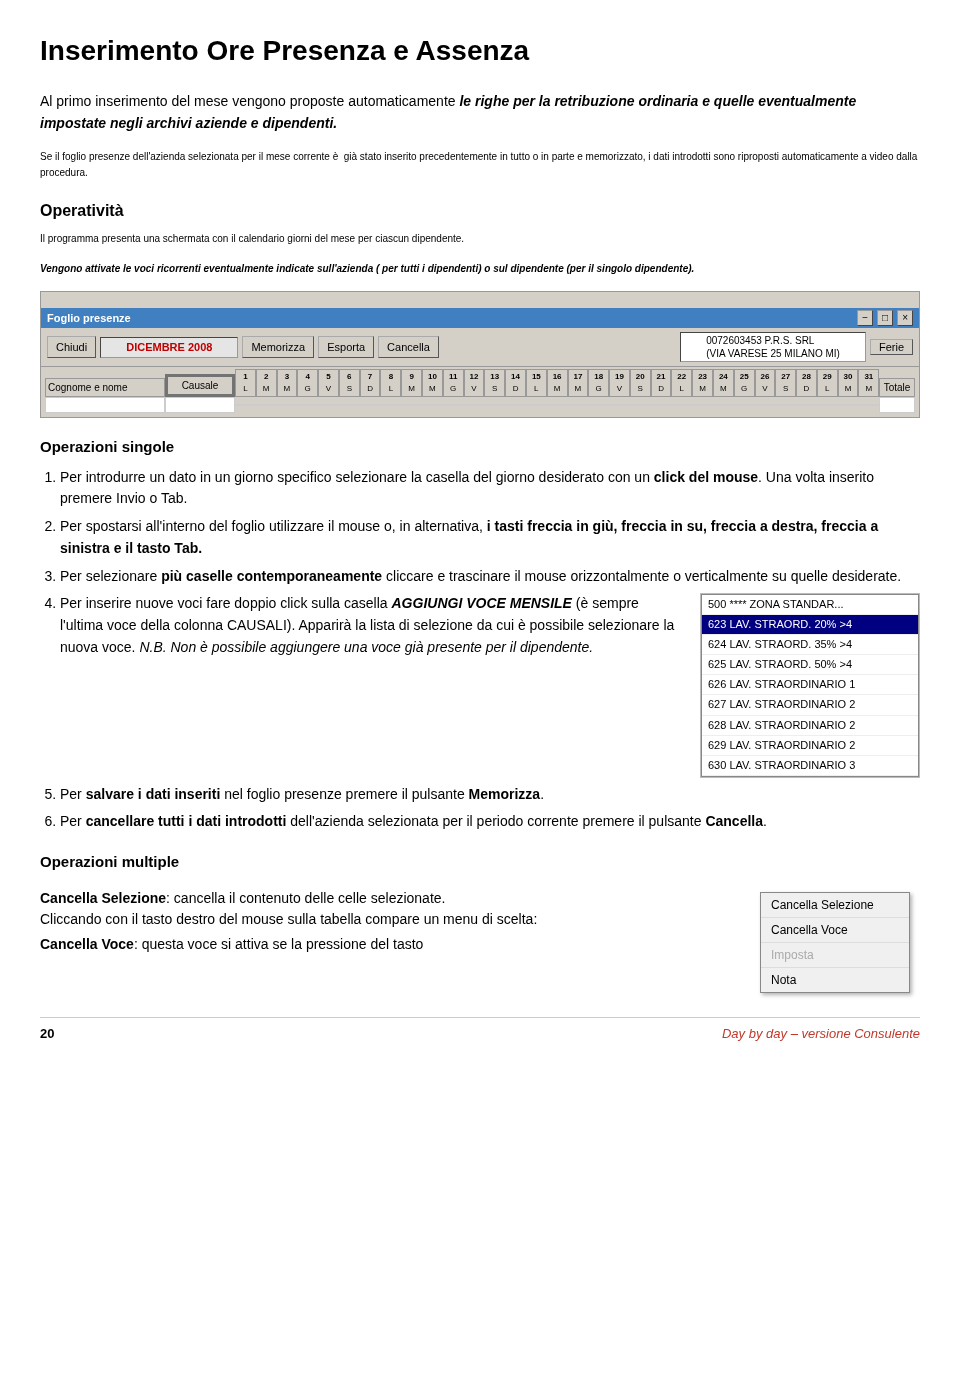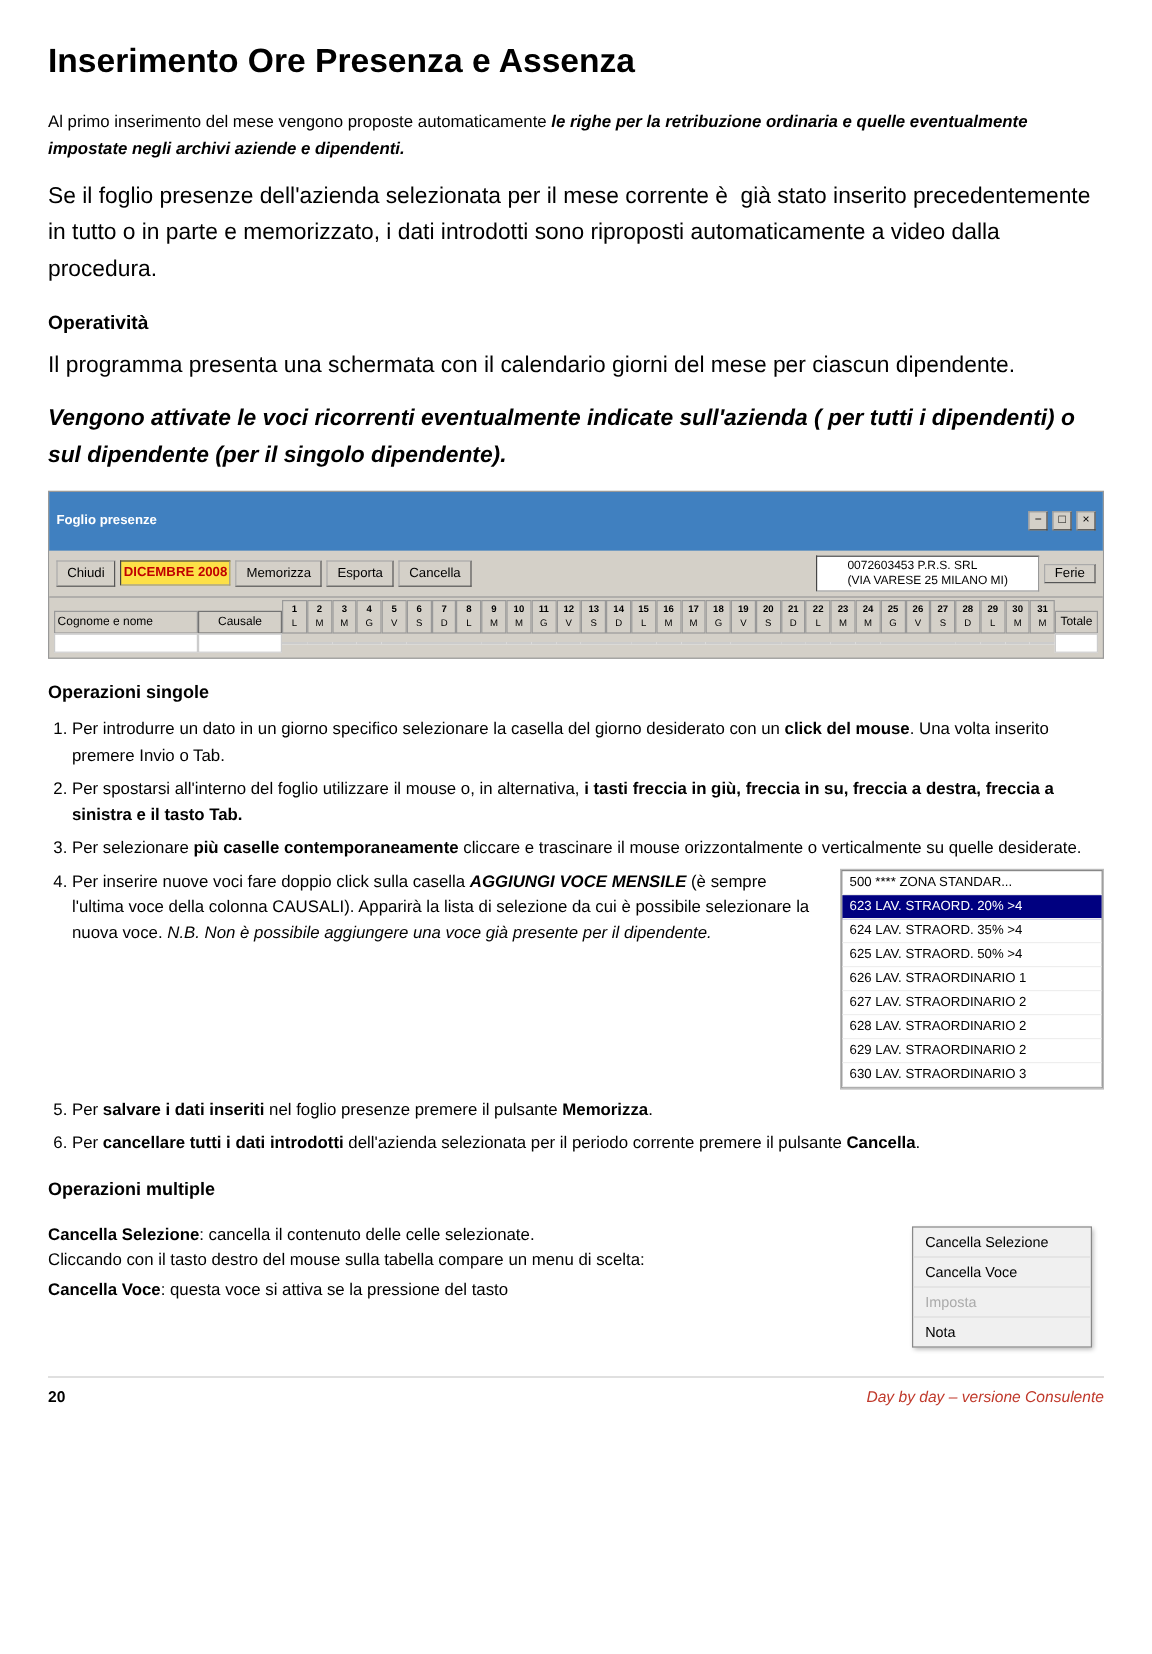--- a/index.html
+++ b/index.html
@@ -23,21 +23,21 @@
       margin-bottom: 14px;
       line-height: 1.6;
     }
     .intro-text em, .section-text em {
       font-style: italic;
     }
     .intro-text strong, .section-text strong {
       font-weight: bold;
     }
     .section-text {
-      font-size: 19px;
+      font-size: 10px;
       margin-bottom: 14px;
       line-height: 1.6;
     }
     .section-heading {
       font-size: 16px;
       font-weight: bold;
       margin-top: 18px;
       margin-bottom: 8px;
     }
     .bold-italic {
@@ -48,26 +48,27 @@
     .foglio-container {
       border: 1px solid #999;
       margin: 14px 0 18px 0;
       font-size: 11px;
       background: #d4d0c8;
       width: 100%;
     }
     .foglio-titlebar {
       background: #4080c0;
       color: white;
-      padding: 16px 6px;
+      padding: 2px 6px;
       font-size: 11px;
       font-weight: bold;
       display: flex;
       justify-content: space-between;
       align-items: center;
+      margin-top: 16px;
     }
     .foglio-titlebar-right {
       display: flex;
       gap: 4px;
     }
     .tb-btn {
       background: #d4d0c8;
       border: 1px outset #999;
       font-size: 10px;
       padding: 0 4px;
@@ -90,23 +91,23 @@
       border: 1px outset #aaa;
       font-size: 11px;
       padding: 4px 8px;
       cursor: pointer;
       color: #000;
       display: flex;
       align-items: center;
       gap: 3px;
     }
     .month-label {
-      background: #fde047;
+      background: #e5e5e5;
       border: 1px inset #999;
-      padding: 1px 2px;
+      padding: 1px 25px;
       font-size: 11px;
       font-weight: bold;
       color: #c00000;
     }
     .company-box {
       border: 1px inset #999;
       background: #fff;
       padding: 1px 25px;
       font-size: 10px;
       line-height: 1.3;
@@ -132,21 +133,21 @@
       min-width: 120px;
       border: 1px solid #999;
       background: #d4d0c8;
       font-size: 10px;
       padding: 1px 2px;
       text-align: left;
     }
     .col-causale {
       width: 70px;
       min-width: 70px;
-      border: 1px solid #737373;
+      border: 3px solid #737373;
       background: #d4d0c8;
       font-size: 10px;
       padding: 1px 2px;
       text-align: center;
     }
     .day-cols {
       display: flex;
       flex: 1;
     }
     .day-header {

